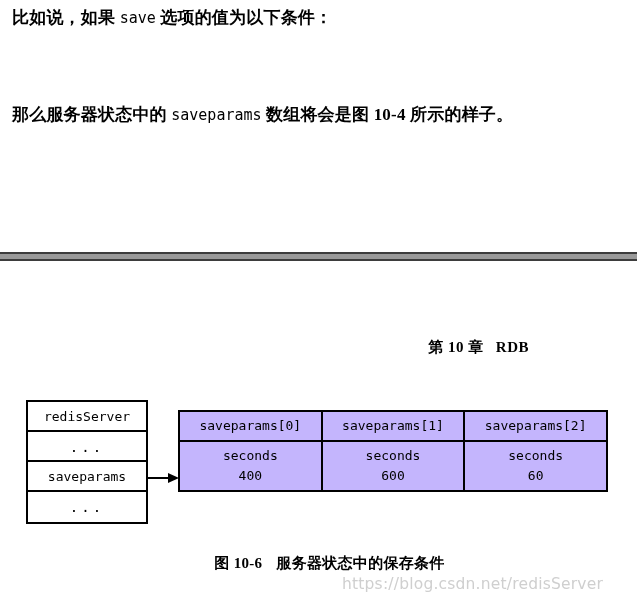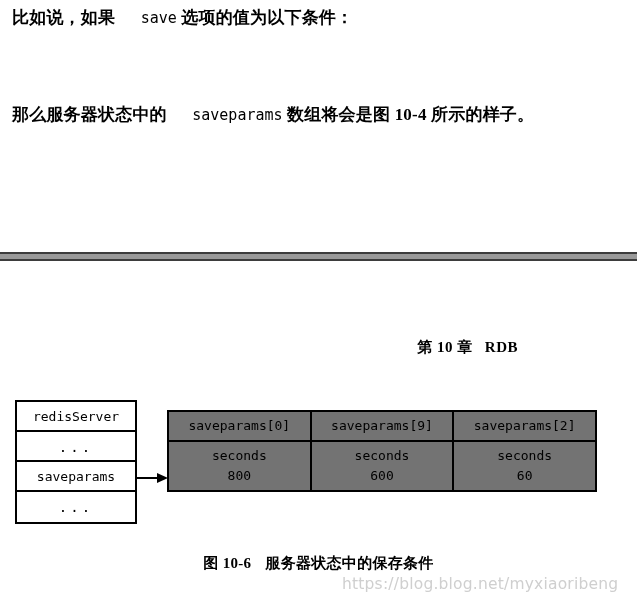--- a/index.html
+++ b/index.html
@@ -31,21 +31,20 @@
     letter-spacing: 0.2px;
     white-space: nowrap;
     font-family: "Liberation Serif", "DejaVu Serif", serif;
     font-weight: 600;
   }
   .para .mono-inline {
     font-family: "DejaVu Sans Mono", "Liberation Mono", monospace;
     font-size: 15px;
     font-weight: 400;
     letter-spacing: 0;
-    margin-left: 21px;
   }
   .para-1 { left: 12px; top: 6px; }
   .para-2 { left: 12px; top: 103px; }
 
   .codeblock {
     position: absolute;
     left: 14px;
     top: 41px;
     font-family: "DejaVu Sans Mono", "Liberation Mono", monospace;
     font-size: 14.5px;
@@ -63,21 +62,21 @@
     height: 9px;
     background: #9a9a9a;
     border-top: 2px solid #3d3d3d;
     border-bottom: 2px solid #3d3d3d;
     box-sizing: border-box;
   }
 
   
   .page-bottom {
     position: absolute;
-    left: 0;
+    left: 11px;
     top: 261px;
     width: 526px;
     height: 340px;
   }
 
   .running-head {
     position: absolute;
     right: 8px;
     top: 77px;
     font-family: "Liberation Serif", "DejaVu Serif", serif;
@@ -162,21 +161,21 @@
     table-layout: fixed;
     background: #fff;
   }
   .array-table td {
     border: 2px solid #000;
     text-align: center;
     font-family: "DejaVu Sans Mono", "Liberation Mono", monospace;
     font-size: 13px;
     padding: 0;
     vertical-align: middle;
-    background: #737373;
+    background: #c4b5fd;
   }
   .array-table td.head-cell {
     height: 28px;
     line-height: 28px;
     white-space: nowrap;
   }
   .array-table td.field-cell {
     height: 44px;
     line-height: 20px;
     padding: 2px 4px;
@@ -247,40 +246,40 @@
 
     <div class="arrow">
       <div class="shaft"></div>
       <div class="head"></div>
     </div>
 
     <table class="array-table">
       <tbody>
         <tr>
           <td class="head-cell">saveparams[0]</td>
-          <td class="head-cell">saveparams[9]</td>
+          <td class="head-cell">saveparams[1]</td>
           <td class="head-cell">saveparams[2]</td>
         </tr>
         <tr>
           <td class="field-cell">
             <span class="field-name">seconds</span>
-            <span class="field-value">800</span>
+            <span class="field-value">400</span>
           </td>
           <td class="field-cell">
             <span class="field-name">seconds</span>
             <span class="field-value">600</span>
           </td>
           <td class="field-cell">
             <span class="field-name">seconds</span>
             <span class="field-value">60</span>
           </td>
         </tr>
       </tbody>
     </table>
 
     <div class="caption">
       <span>图 10-6</span><span class="cap-gap"></span><span>服务器状态中的保存条件</span>
     </div>
 
   </div>
 </div>
 
-<div class="watermark">https://blog.blog.net/myxiaoribeng</div>
+<div class="watermark">https://blog.csdn.net/redisServer</div>
 
 </body></html>

